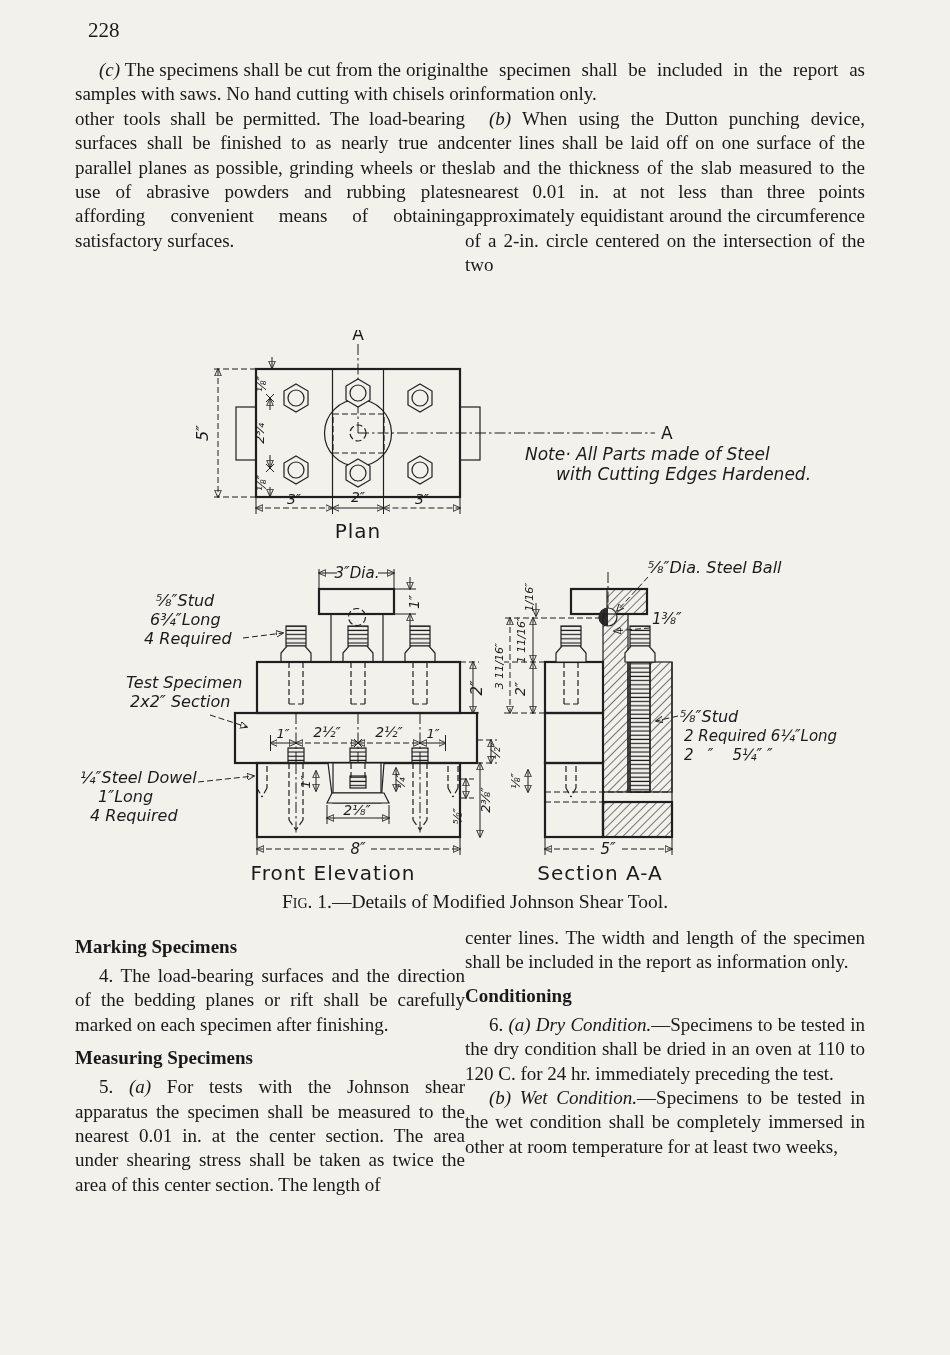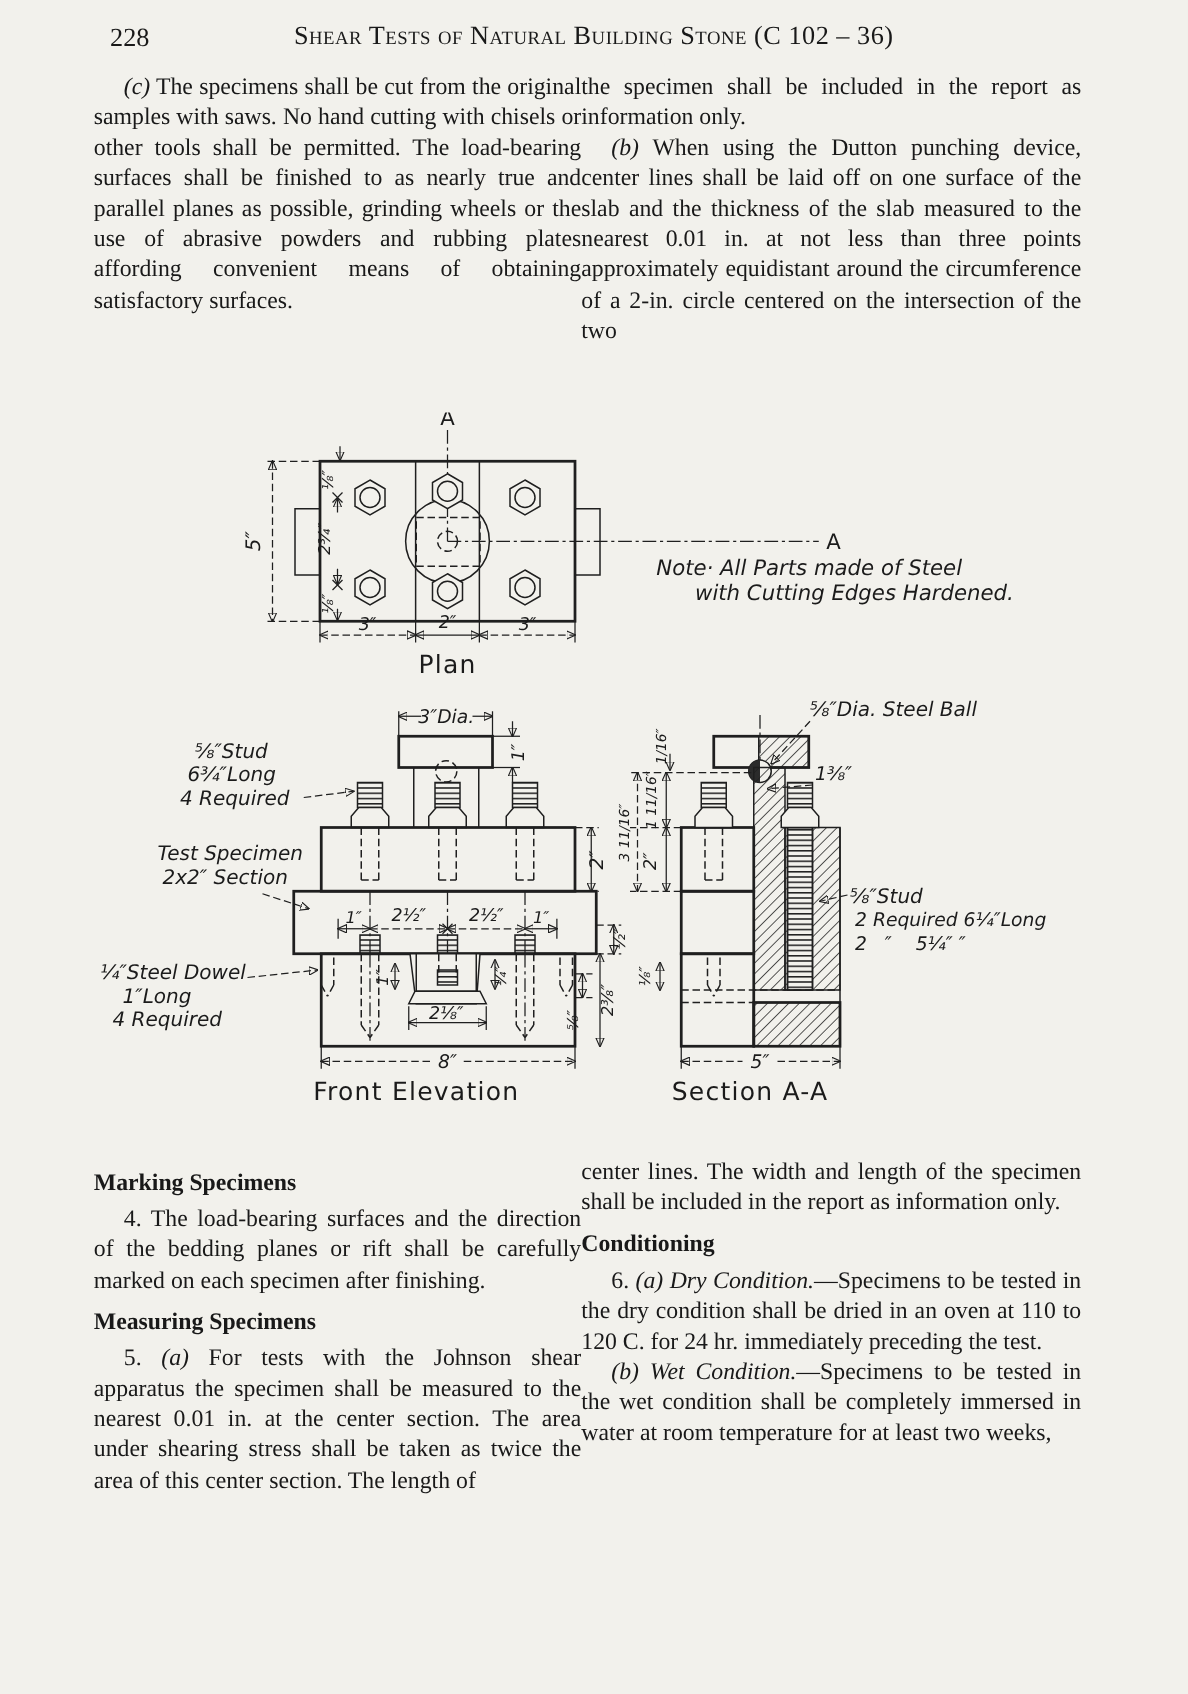--- a/index.html
+++ b/index.html
@@ -46,24 +46,20 @@
   
   .caption{position:absolute;top:891px;left:0;width:950px;text-align:center;font-size:19.5px;}
 </style>
 </head>
 <body>
 
 <div class="page">
 
   <div class="hdr">
     <span class="pgnum">228</span>
-    <div class="htitle">
-      <span class="sc">Shear Tests of Natural Building Stone</span>
-      <span>(C 102 – 36)</span>
-    </div>
   </div>
 
   <div class="cols top">
     <div class="col l">
       <p class="ind"><span class="it">(c)</span><span> The specimens shall be cut from the original samples with saws.  No hand cutting with chisels or other tools shall be permitted.  The load-bearing surfaces shall be finished to as nearly true and parallel planes as possible, grinding wheels or the use of abrasive powders and rubbing plates affording convenient means of obtaining satisfactory surfaces.</span></p>
     </div>
     <div class="col r">
       <p>the specimen shall be included in the report as information only.</p>
       <p class="ind"><span class="it">(b)</span><span> When using the Dutton punching device, center lines shall be laid off on one surface of the slab and the thickness of the slab measured to the nearest 0.01 in. at not less than three points approximately equidistant around the circumference of a 2-in. circle centered on the intersection of the two</span></p>
     </div>
@@ -333,29 +329,32 @@
 
       <line class="dim" x1="545" y1="507" x2="545" y2="525"></line>
       <line class="dim" x1="672" y1="507" x2="672" y2="525"></line>
       <line class="dim dsh" x1="545" y1="519" x2="594" y2="519" marker-start="url(#ah)"></line>
       <line class="dim dsh" x1="622" y1="519" x2="672" y2="519" marker-end="url(#ah)"></line>
       <text class="tt mid" x="608" y="524" font-size="15">5″</text>
       <text class="vt mid" x="600" y="550" font-size="20">Section A-A</text>
     </g>
   </svg>
 
+  <div class="caption">
+    <span class="sc">Fig. 1.</span><span>—Details of Modified Johnson Shear Tool.</span>
+  </div>
 
   <div class="cols bot">
     <div class="col l">
       <h3>Marking Specimens</h3>
       <p class="ind">4. The load-bearing surfaces and the direction of the bedding planes or rift shall be carefully marked on each specimen after finishing.</p>
       <h3>Measuring Specimens</h3>
       <p class="ind"><span>5. </span><span class="it">(a)</span><span> For tests with the Johnson shear apparatus the specimen shall be measured to the nearest 0.01 in. at the center section.  The area under shearing stress shall be taken as twice the area of this center section.  The length of</span></p>
     </div>
     <div class="col r">
       <p>center lines.  The width and length of the specimen shall be included in the report as information only.</p>
       <h3>Conditioning</h3>
       <p class="ind"><span>6. </span><span class="it">(a) Dry Condition.</span><span>—Specimens to be tested in the dry condition shall be dried in an oven at 110 to 120 C. for 24 hr. immediately preceding the test.</span></p>
-      <p class="ind"><span class="it">(b) Wet Condition.</span><span>—Specimens to be tested in the wet condition shall be completely immersed in water at room temperature for at least two weeks,</span></p>
+      <p class="ind"><span class="it">(b) Wet Condition.</span><span>—Specimens to be tested in the wet condition shall be completely immersed in other at room temperature for at least two weeks,</span></p>
     </div>
   </div>
 
 </div>
 
 </body></html>

